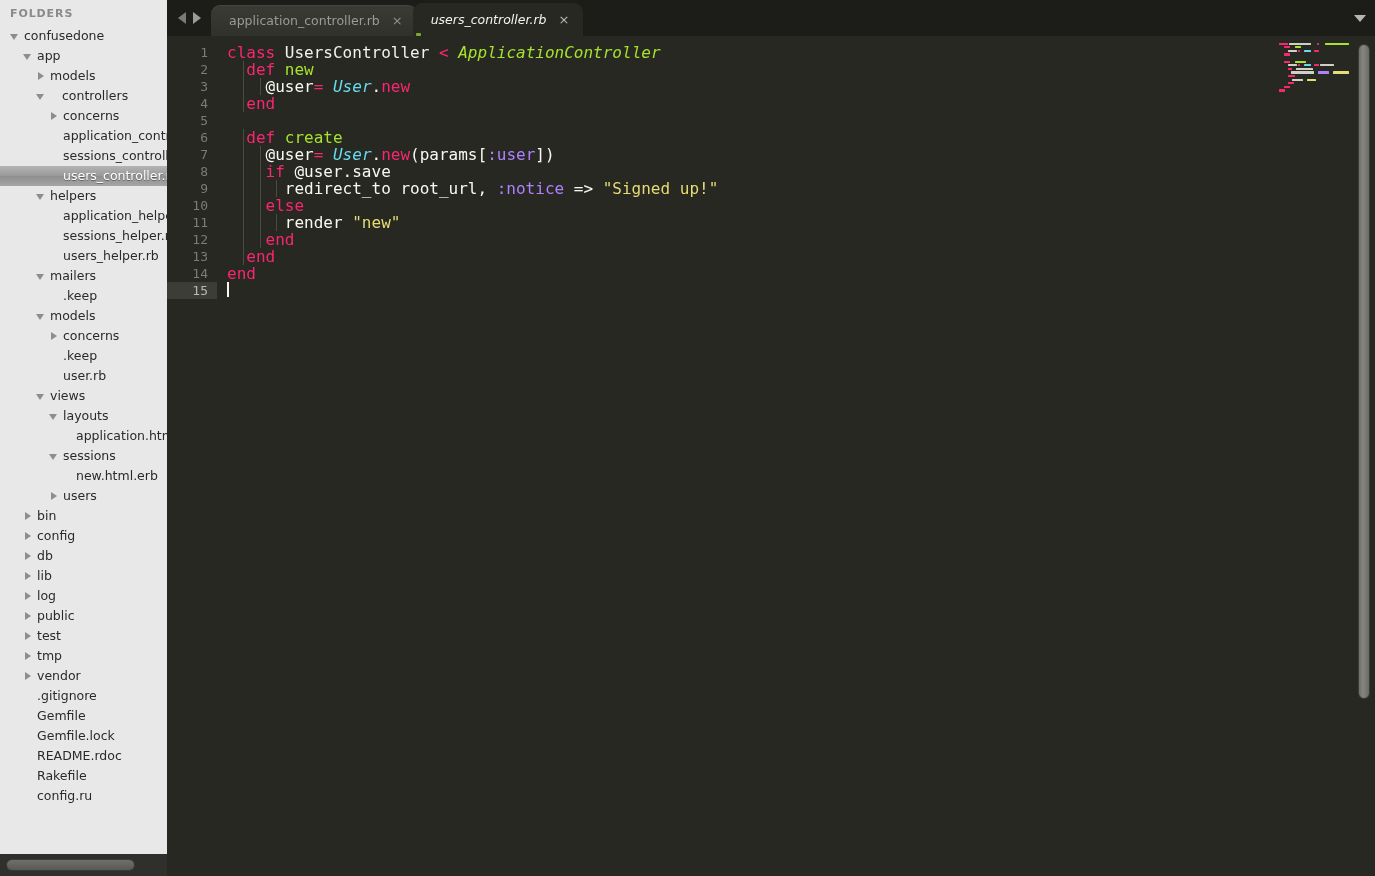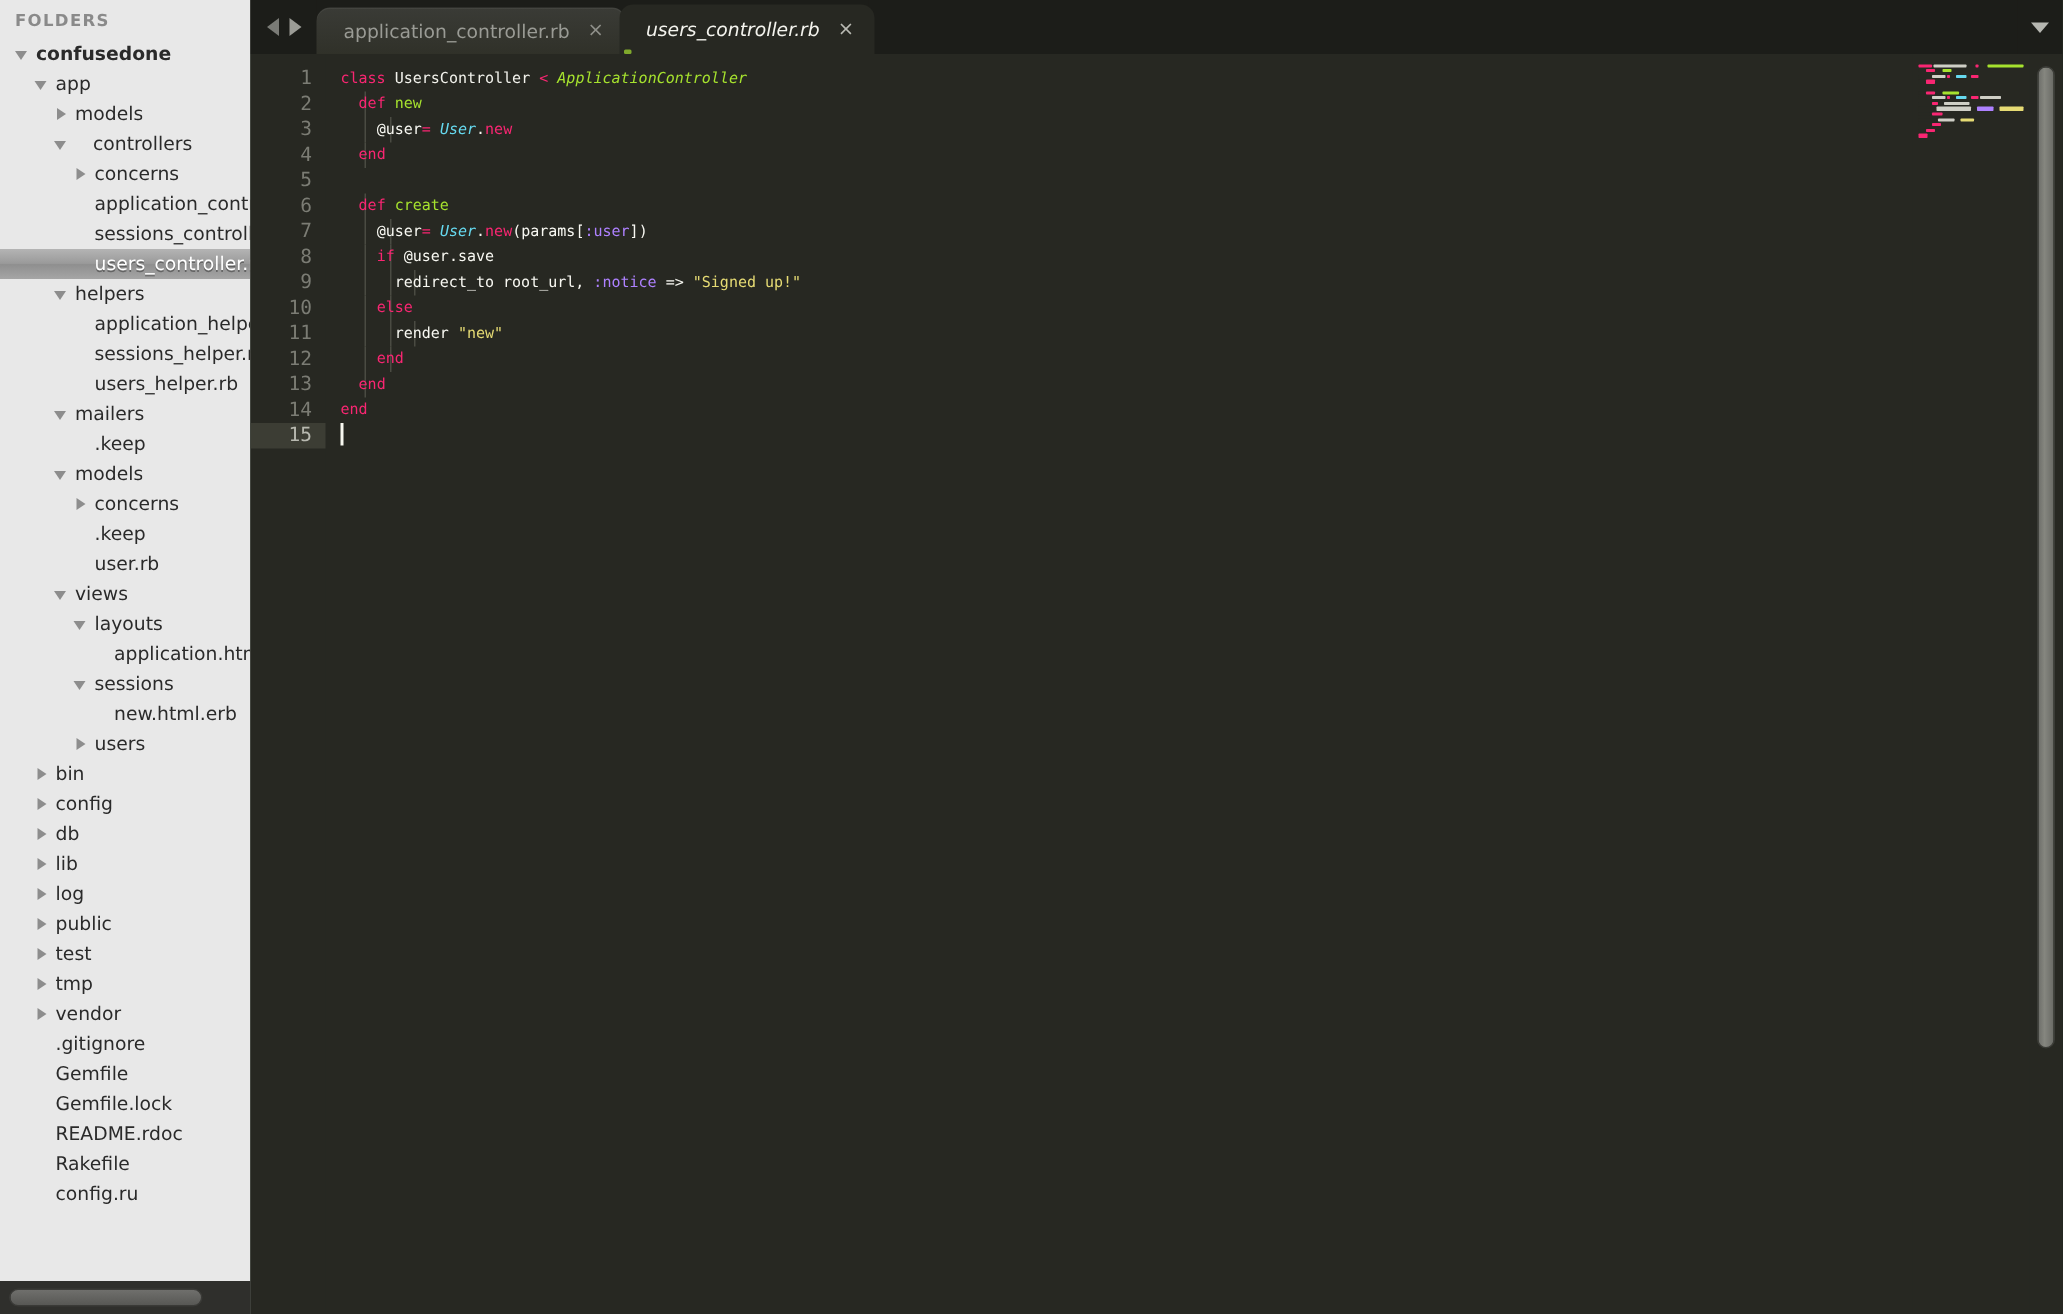--- a/index.html
+++ b/index.html
@@ -54,21 +54,21 @@
     border-left:4.5px solid transparent;
     border-right:4.5px solid transparent;
   }
   .tree-row .arrow.none::before{ content:""; }
   .tree-row .tlabel { overflow:hidden; text-overflow:clip; white-space:nowrap; }
   .tree-row.selected {
     background:linear-gradient(to bottom,#b4b4b4 0%,#9a9a9a 48%,#8f8f8f 52%,#a5a5a5 100%);
     color:#ffffff;
     text-shadow:0 1px 0 rgba(0,0,0,.35);
   }
-  .tree-row.root .tlabel { font-weight:bold; }
+  .tree-row.root .tlabel { font-weight:normal; }
 
   .sidebar-hscroll {
     height:22px; flex:0 0 22px; background:#2f2f2c;
     display:flex; align-items:center; padding:0 6px;
   }
   .sb-thumb {
     height:12px; width:83%;
     border-radius:6px;
     background:linear-gradient(to bottom,#6f6f6c,#585855);
     border:1px solid #3a3a37;
@@ -145,21 +145,21 @@
     color:#7b7c74;
     user-select:none;
     background:#272822;
   }
   .gnum { padding-right:9px; height:17px; }
   .gnum.current { background:#3c3d34; color:#b8b9b0; }
 
   .codewrap { flex:1 1 auto; position:relative; overflow:hidden; padding-top:8px; }
   pre.code {
     font-family:"DejaVu Sans Mono", monospace;
-    font-size:10px; line-height:17px;
+    font-size:16px; line-height:17px;
     color:#f8f8f2;
     white-space:pre;
     margin:0; padding:0 0 0 10px;
     position:relative; z-index:2;
   }
   
   .guides { position:absolute; top:8px; left:10px; z-index:1; pointer-events:none; }
   .guide { position:absolute; width:1px; background:#4a4b42; }
 
   .k   { color:#f92672; }          

